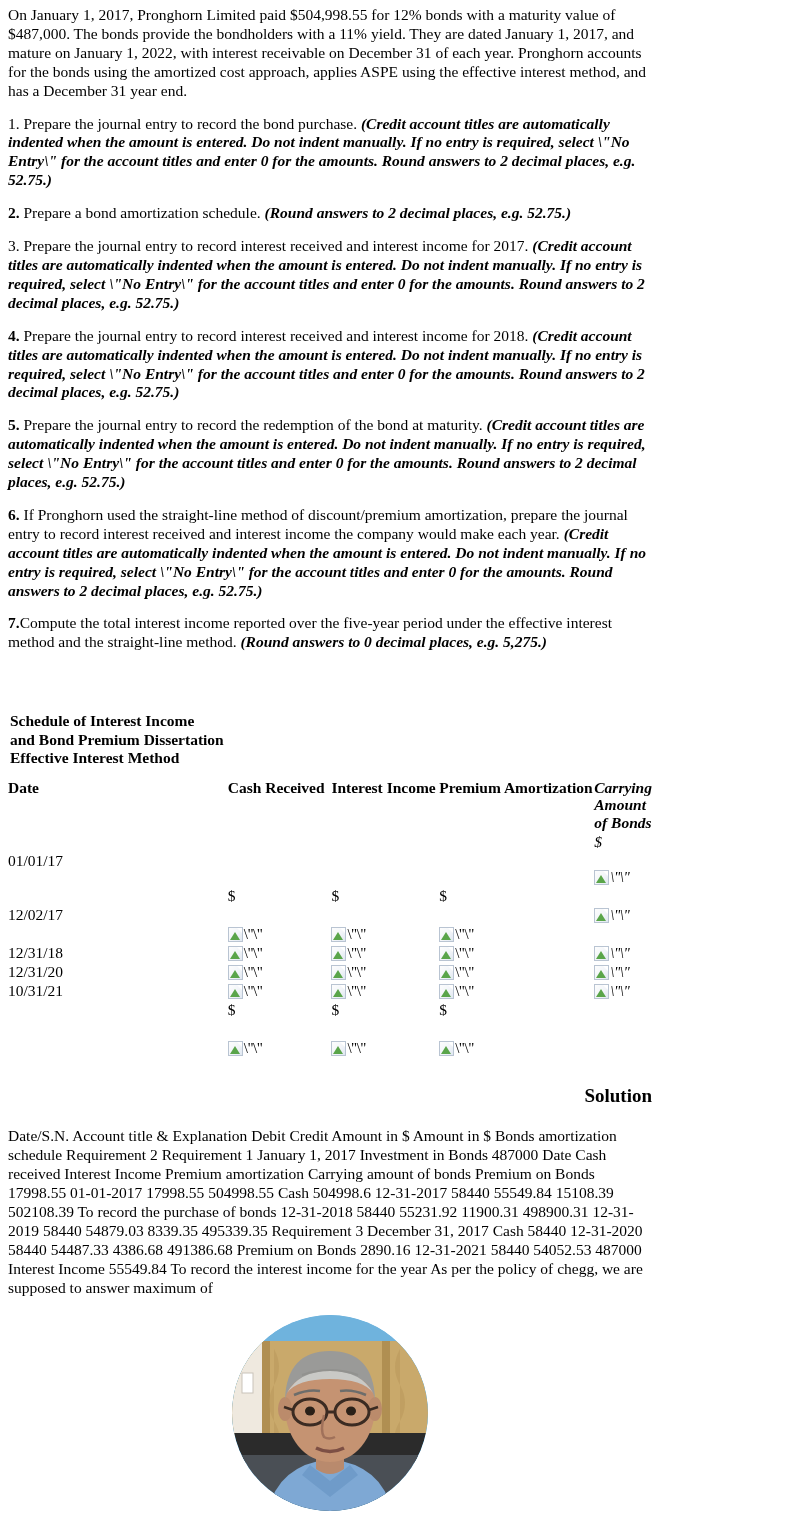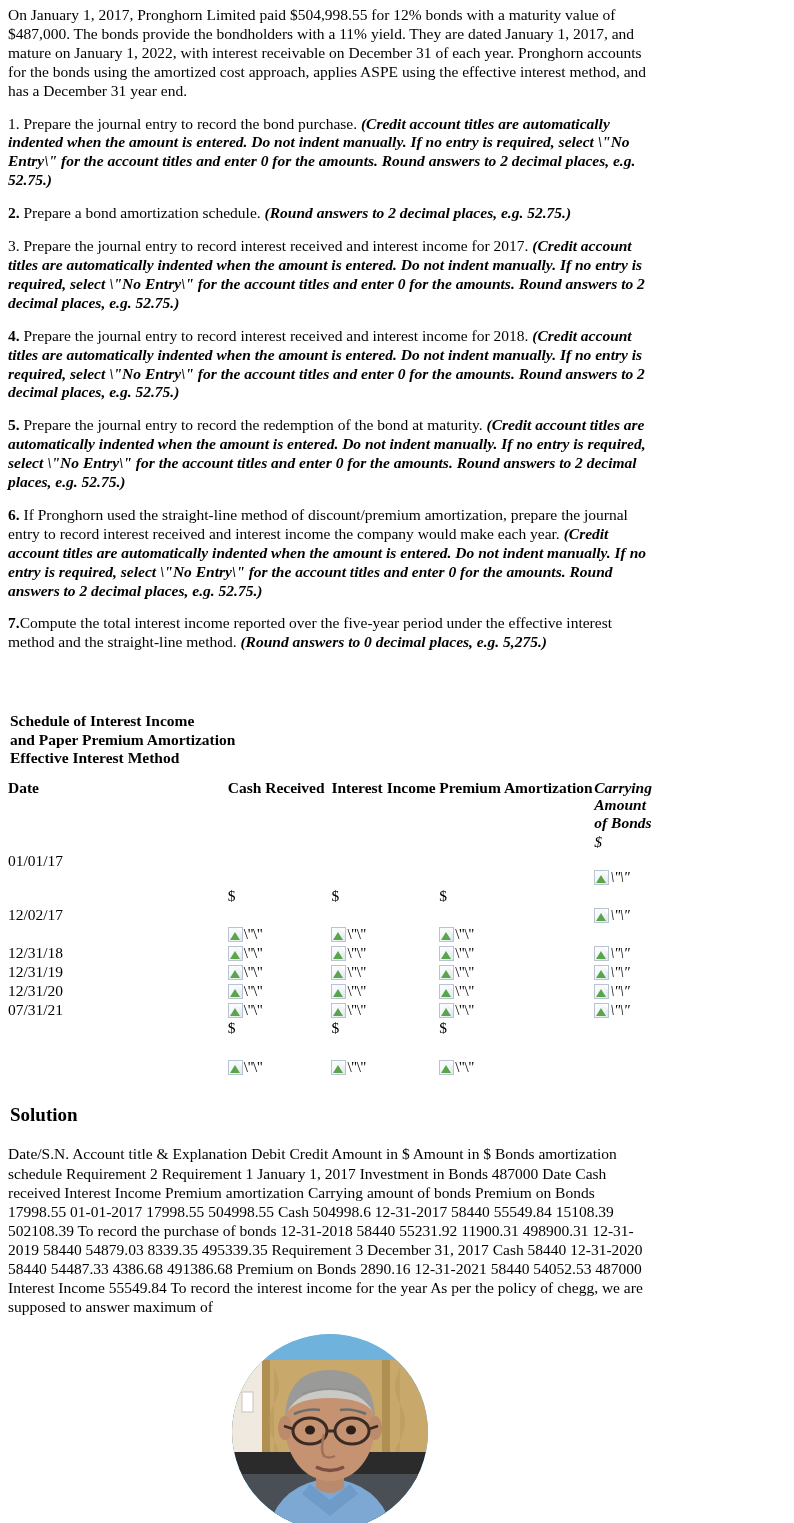--- a/index.html
+++ b/index.html
@@ -104,20 +104,21 @@
     margin-left: 1px;
     letter-spacing: -0.5px;
   }
   .dollar { display: inline-block; }
 
   
   h2.solution {
     font-weight: bold;
     font-size: 19px;
     margin: 26px 0 18px 2px;
+    text-align: right;
   }
   p.soltext {
     margin: 0 0 10px 0;
     text-align: left;
     line-height: 1.23;
   }
 
   
   .photo-wrap {
     display: flex;
@@ -164,21 +165,21 @@
   <p class="para"><span class="b">5.</span><span> Prepare the journal entry to record the redemption of the bond at maturity. </span><span class="bi">(Credit account titles are automatically indented when the amount is entered. Do not indent manually. If no entry is required, select \"No Entry\" for the account titles and enter 0 for the amounts. Round answers to 2 decimal places, e.g. 52.75.)</span></p>
 
   <p class="para"><span class="b">6.</span><span> If Pronghorn used the straight-line method of discount/premium amortization, prepare the journal entry to record interest received and interest income the company would make each year. </span><span class="bi">(Credit account titles are automatically indented when the amount is entered. Do not indent manually. If no entry is required, select \"No Entry\" for the account titles and enter 0 for the amounts. Round answers to 2 decimal places, e.g. 52.75.)</span></p>
 
   <p class="para"><span class="b">7.</span><span>Compute the total interest income reported over the five-year period under the effective interest method and the straight-line method. </span><span class="bi">(Round answers to 0 decimal places, e.g. 5,275.)</span></p>
 
   <div class="schedule">
 
     <div class="sched-title">
       <div>Schedule of Interest Income</div>
-      <div>and Paper Premium Amortization</div>
+      <div>and Bond Premium Dissertation</div>
       <div>Effective Interest Method</div>
     </div>
 
     <table class="sched">
       <thead>
         <tr>
           <th class="col-date">Date</th>
           <th class="col-cash">Cash Received</th>
           <th class="col-int">Interest Income</th>
           <th class="col-prem">Premium Amortization</th>
@@ -218,35 +219,28 @@
             <td class="col-carry"><span class="brokenimg"><span class="glyph"></span><span class="alt">\"\"</span></span></td>
           </tr>
           <tr>
             <td class="col-date datecell">12/31/18</td>
             <td class="col-cash"><span class="brokenimg"><span class="glyph"></span><span class="alt">\"\"</span></span></td>
             <td class="col-int"><span class="brokenimg"><span class="glyph"></span><span class="alt">\"\"</span></span></td>
             <td class="col-prem"><span class="brokenimg"><span class="glyph"></span><span class="alt">\"\"</span></span></td>
             <td class="col-carry"><span class="brokenimg"><span class="glyph"></span><span class="alt">\"\"</span></span></td>
           </tr>
           <tr>
-            <td class="col-date datecell">12/31/19</td>
-            <td class="col-cash"><span class="brokenimg"><span class="glyph"></span><span class="alt">\"\"</span></span></td>
-            <td class="col-int"><span class="brokenimg"><span class="glyph"></span><span class="alt">\"\"</span></span></td>
-            <td class="col-prem"><span class="brokenimg"><span class="glyph"></span><span class="alt">\"\"</span></span></td>
-            <td class="col-carry"><span class="brokenimg"><span class="glyph"></span><span class="alt">\"\"</span></span></td>
-          </tr>
-          <tr>
             <td class="col-date datecell">12/31/20</td>
             <td class="col-cash"><span class="brokenimg"><span class="glyph"></span><span class="alt">\"\"</span></span></td>
             <td class="col-int"><span class="brokenimg"><span class="glyph"></span><span class="alt">\"\"</span></span></td>
             <td class="col-prem"><span class="brokenimg"><span class="glyph"></span><span class="alt">\"\"</span></span></td>
             <td class="col-carry"><span class="brokenimg"><span class="glyph"></span><span class="alt">\"\"</span></span></td>
           </tr>
           <tr>
-            <td class="col-date datecell">07/31/21</td>
+            <td class="col-date datecell">10/31/21</td>
             <td class="col-cash"><span class="brokenimg"><span class="glyph"></span><span class="alt">\"\"</span></span></td>
             <td class="col-int"><span class="brokenimg"><span class="glyph"></span><span class="alt">\"\"</span></span></td>
             <td class="col-prem"><span class="brokenimg"><span class="glyph"></span><span class="alt">\"\"</span></span></td>
             <td class="col-carry"><span class="brokenimg"><span class="glyph"></span><span class="alt">\"\"</span></span></td>
           </tr>
           <tr>
             <td class="col-date"></td>
             <td class="col-cash"><span class="dollar">$</span></td>
             <td class="col-int"><span class="dollar">$</span></td>
             <td class="col-prem"><span class="dollar">$</span></td>

